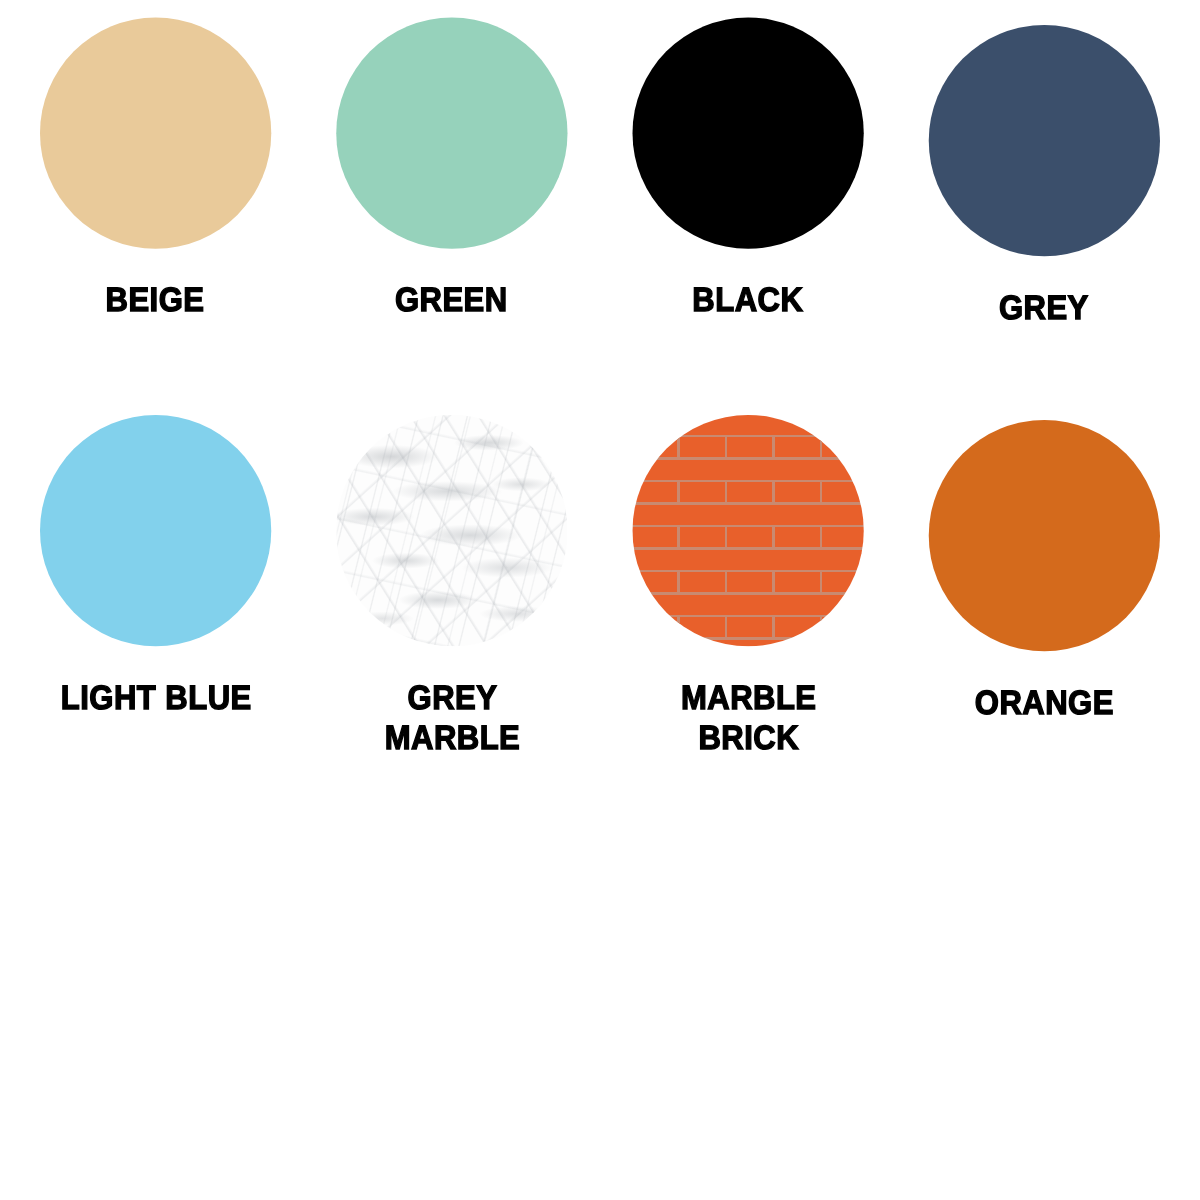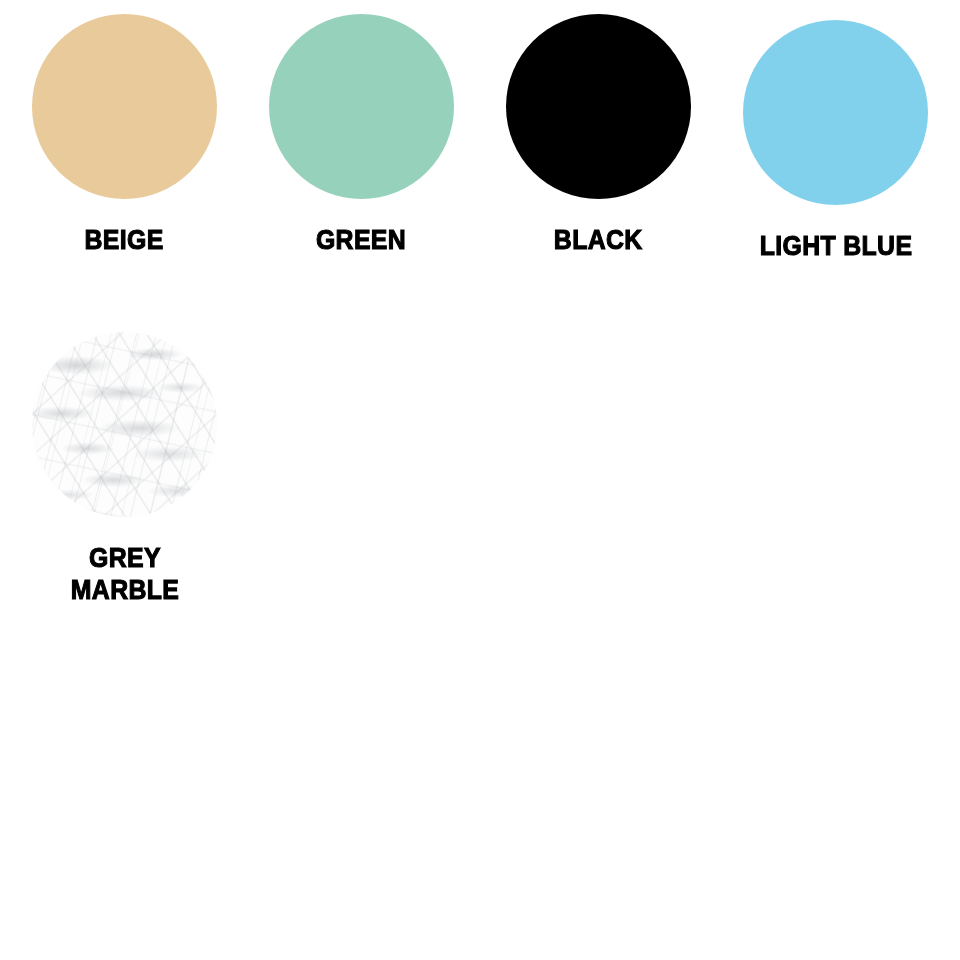--- a/index.html
+++ b/index.html
@@ -153,29 +153,41 @@
     <div class="swatch-disc" style="background-color: rgb(150, 210, 187);"></div>
     <div class="swatch-label">GREEN</div>
   </div>
 
   <div class="swatch-cell row-1">
     <div class="swatch-disc" style="background-color: rgb(0, 0, 0);"></div>
     <div class="swatch-label">BLACK</div>
   </div>
 
 
+  <div class="swatch-cell row-2">
+    <div class="swatch-disc" style="background-color: rgb(59, 79, 107);"></div>
+    <div class="swatch-label">GREY</div>
+  </div>
 
   <div class="swatch-cell row-2">
     <div class="swatch-disc" style="background-color: rgb(130, 209, 236);"></div>
     <div class="swatch-label">LIGHT BLUE</div>
   </div>
 
   <div class="swatch-cell row-2">
     <div class="swatch-disc tex-marble"></div>
     <div class="swatch-label">GREY MARBLE</div>
   </div>
 
+  <div class="swatch-cell row-2">
+    <div class="swatch-disc tex-brick"></div>
+    <div class="swatch-label">MARBLE BRICK</div>
+  </div>
 
+  <div class="swatch-cell row-3">
+    <div class="swatch-disc" style="background-color: rgb(212, 106, 28);"></div>
+    <div class="swatch-label">ORANGE</div>
+  </div>
 
 
 
 
 </div>
 
 </body></html>

